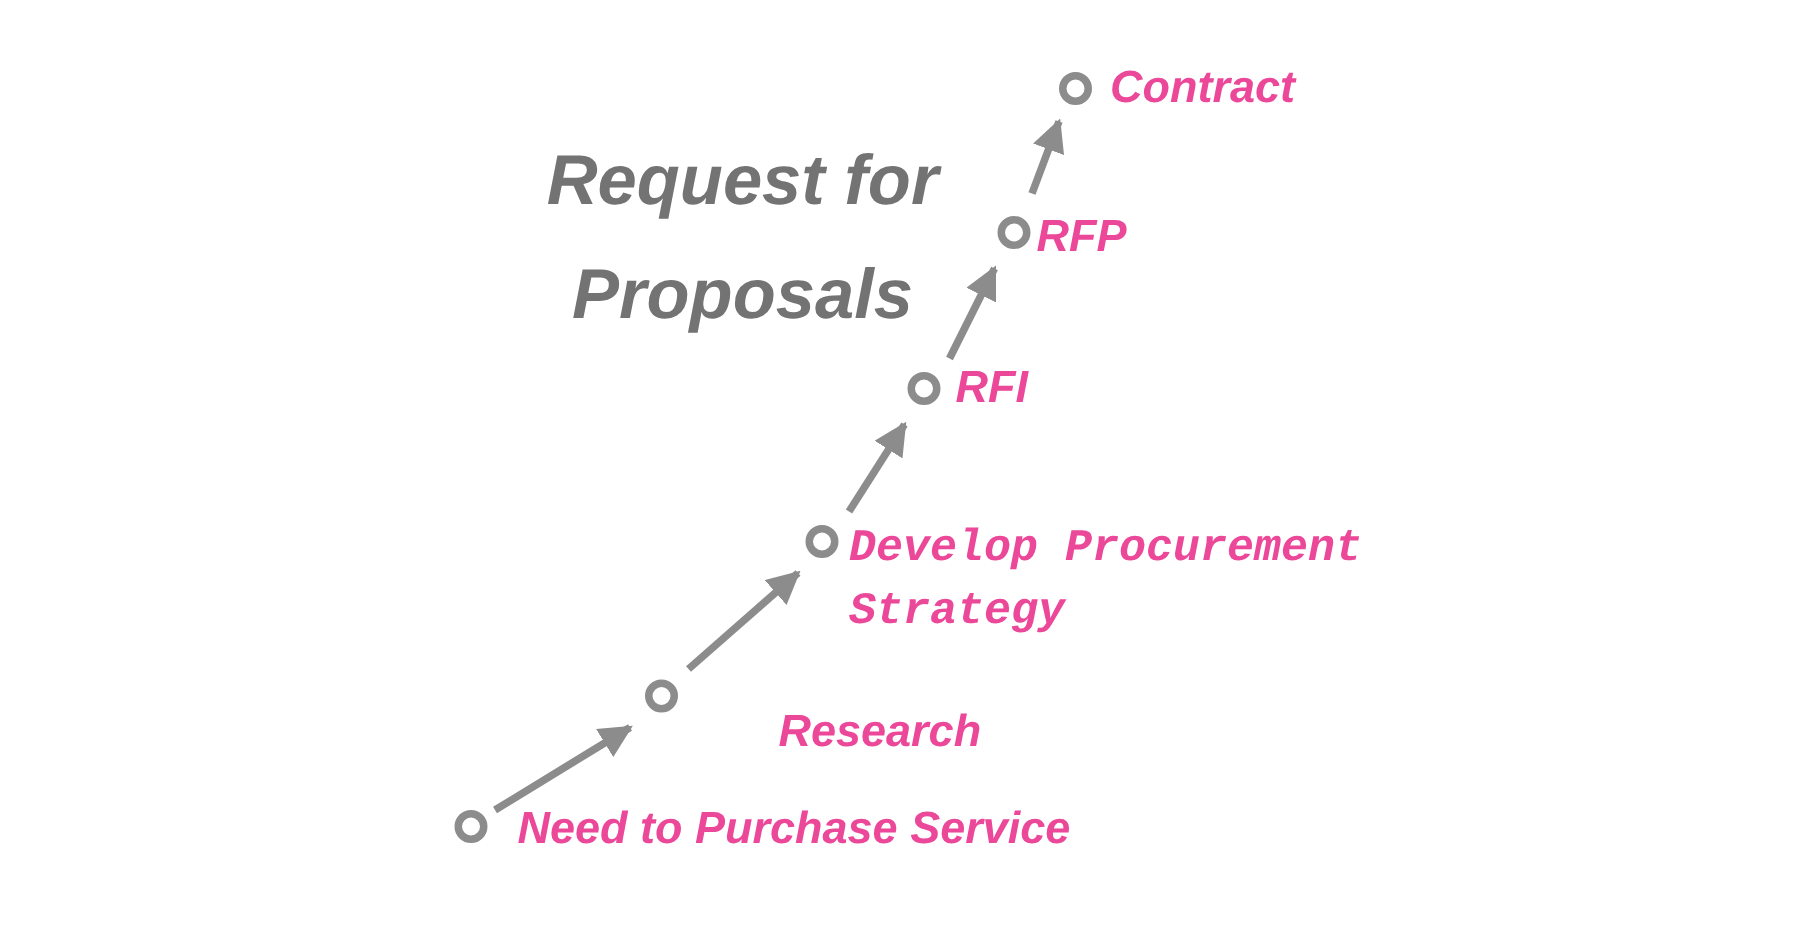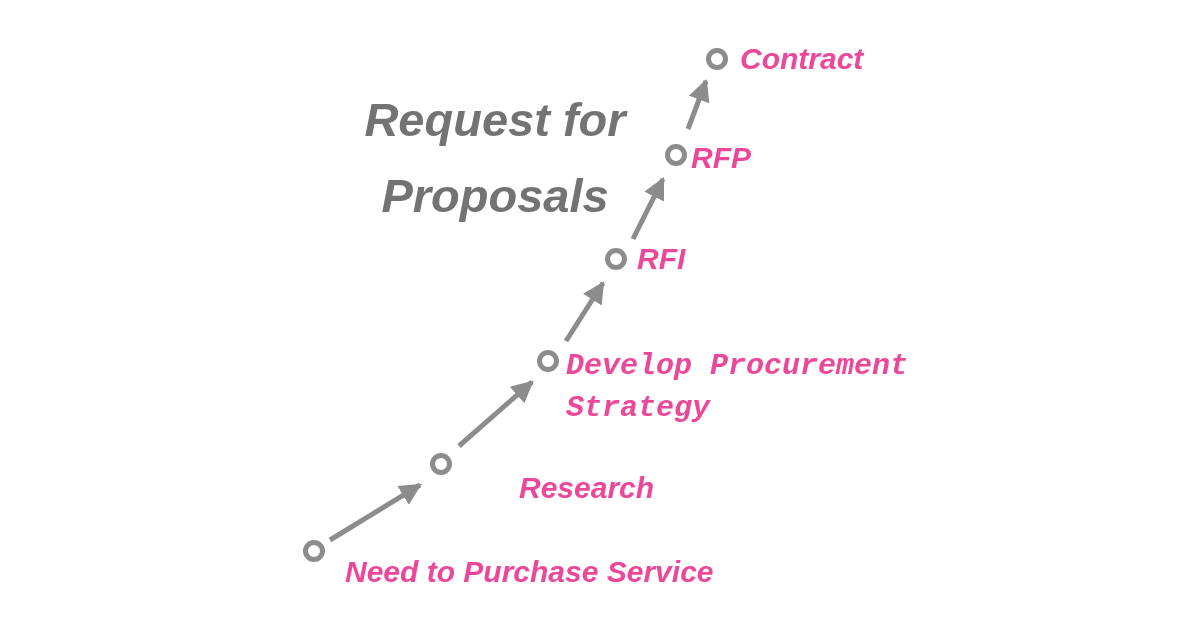--- a/index.html
+++ b/index.html
@@ -38,21 +38,21 @@
   .step-label {
     position: absolute;
     transform: translateY(-50%);
     color: #ec4899;
     font-size: 30px;
     line-height: 42px;
     font-weight: bold;
     font-style: italic;
     white-space: pre-line;
   }
-  .lbl-need     { left: 345px; top: 553px; margin-top: 19px; }
+  .lbl-need     { left: 345px; top: 553px; }
   .lbl-research { left: 474px; top: 488px; margin-left: 45px; }
   .lbl-develop  { left: 566px; top: 387px; font-family: Liberation Mono, monospace; }
   .lbl-rfi      { left: 637px; top: 259px; }
   .lbl-rfp      { left: 691px; top: 158px; }
   .lbl-contract { left: 740px; top: 59px;  }
 </style>
 </head>
 <body>
 
 <div class="canvas">

